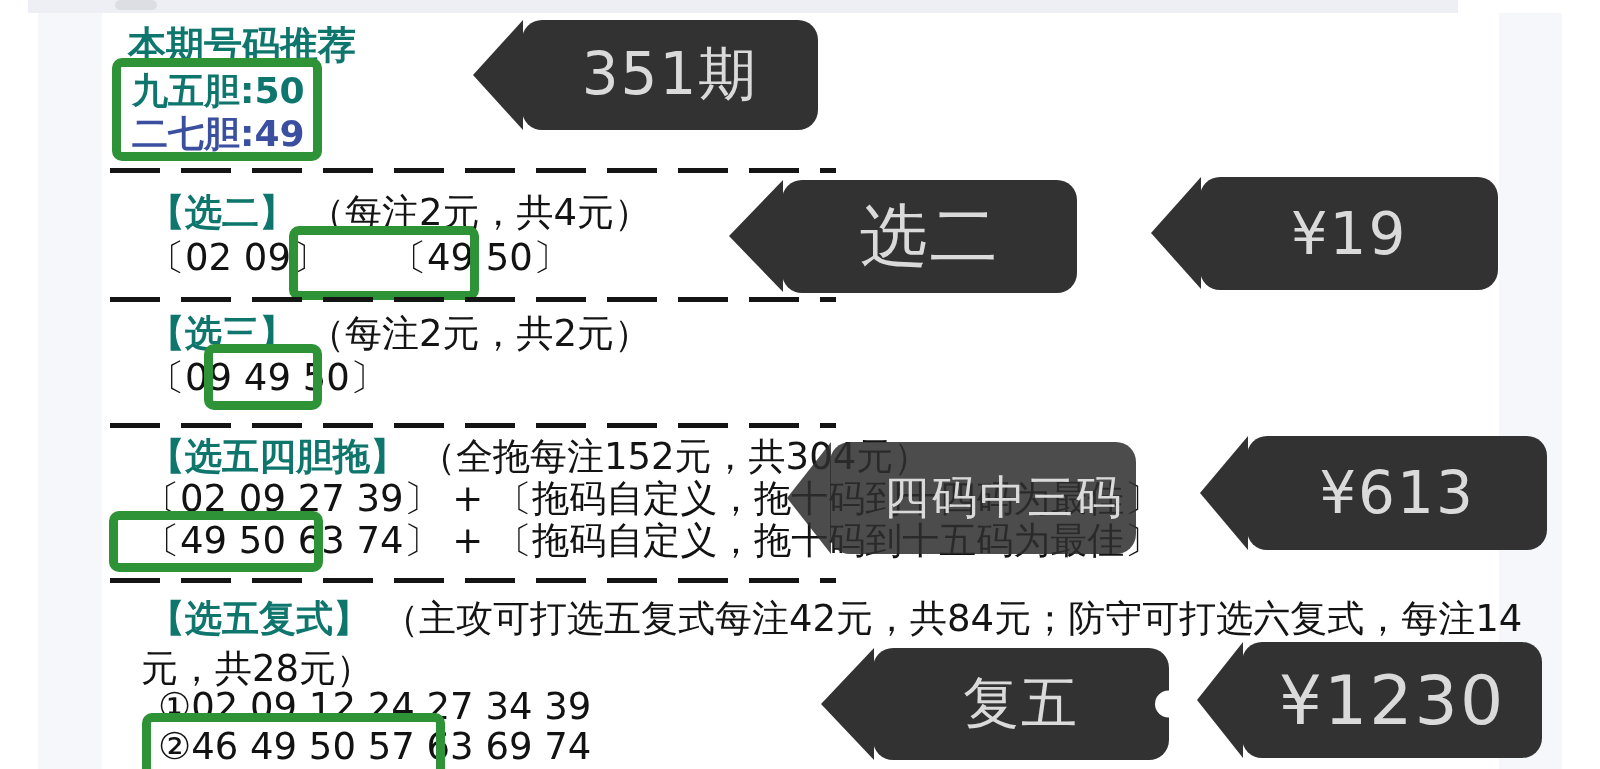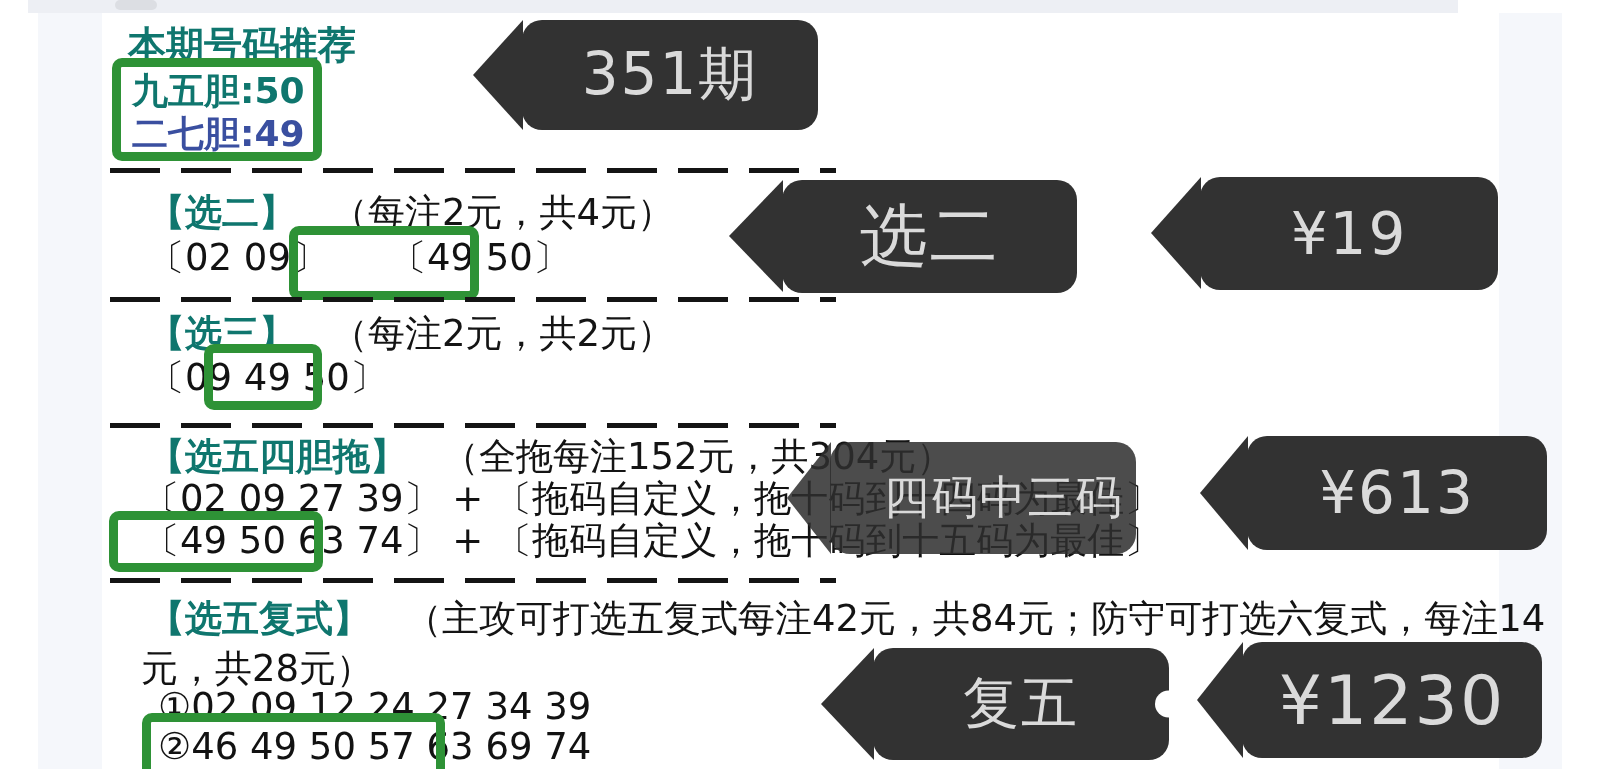--- a/index.html
+++ b/index.html
@@ -12,21 +12,21 @@
   
   .strip{position:absolute;background:#f5f7fb;}
   .strip-top{left:28px;top:0;width:1430px;height:13px;background:#edeff4;}
   .strip-left{left:38px;top:13px;width:64px;height:756px;}
   .strip-right{left:1499px;top:13px;width:63px;height:756px;}
   .scroll-thumb{position:absolute;left:115px;top:0;width:42px;height:10px;border-radius:6px;background:#dcdee3;}
 
   .txt{position:absolute;white-space:nowrap;font-size:37px;font-weight:500;line-height:1.15;}
   .red{color:#0f766e;font-weight:700;}
   .blue{color:#3a4fa0;font-weight:700;}
-  .note{margin-left:35px;color:#141414;font-weight:500;text-align:center;}
+  .note{margin-left:12px;color:#141414;font-weight:500;text-align:center;}
   .gap{margin-left:62px;}
 
   .title{font-size:38px;}
   .dan{font-size:36px;}
 
   
   .gbox{position:absolute;border:9px solid #2e9236;border-radius:10px;box-sizing:border-box;background:transparent;}
 
   
   .sep{position:absolute;left:110px;width:726px;height:5px;

